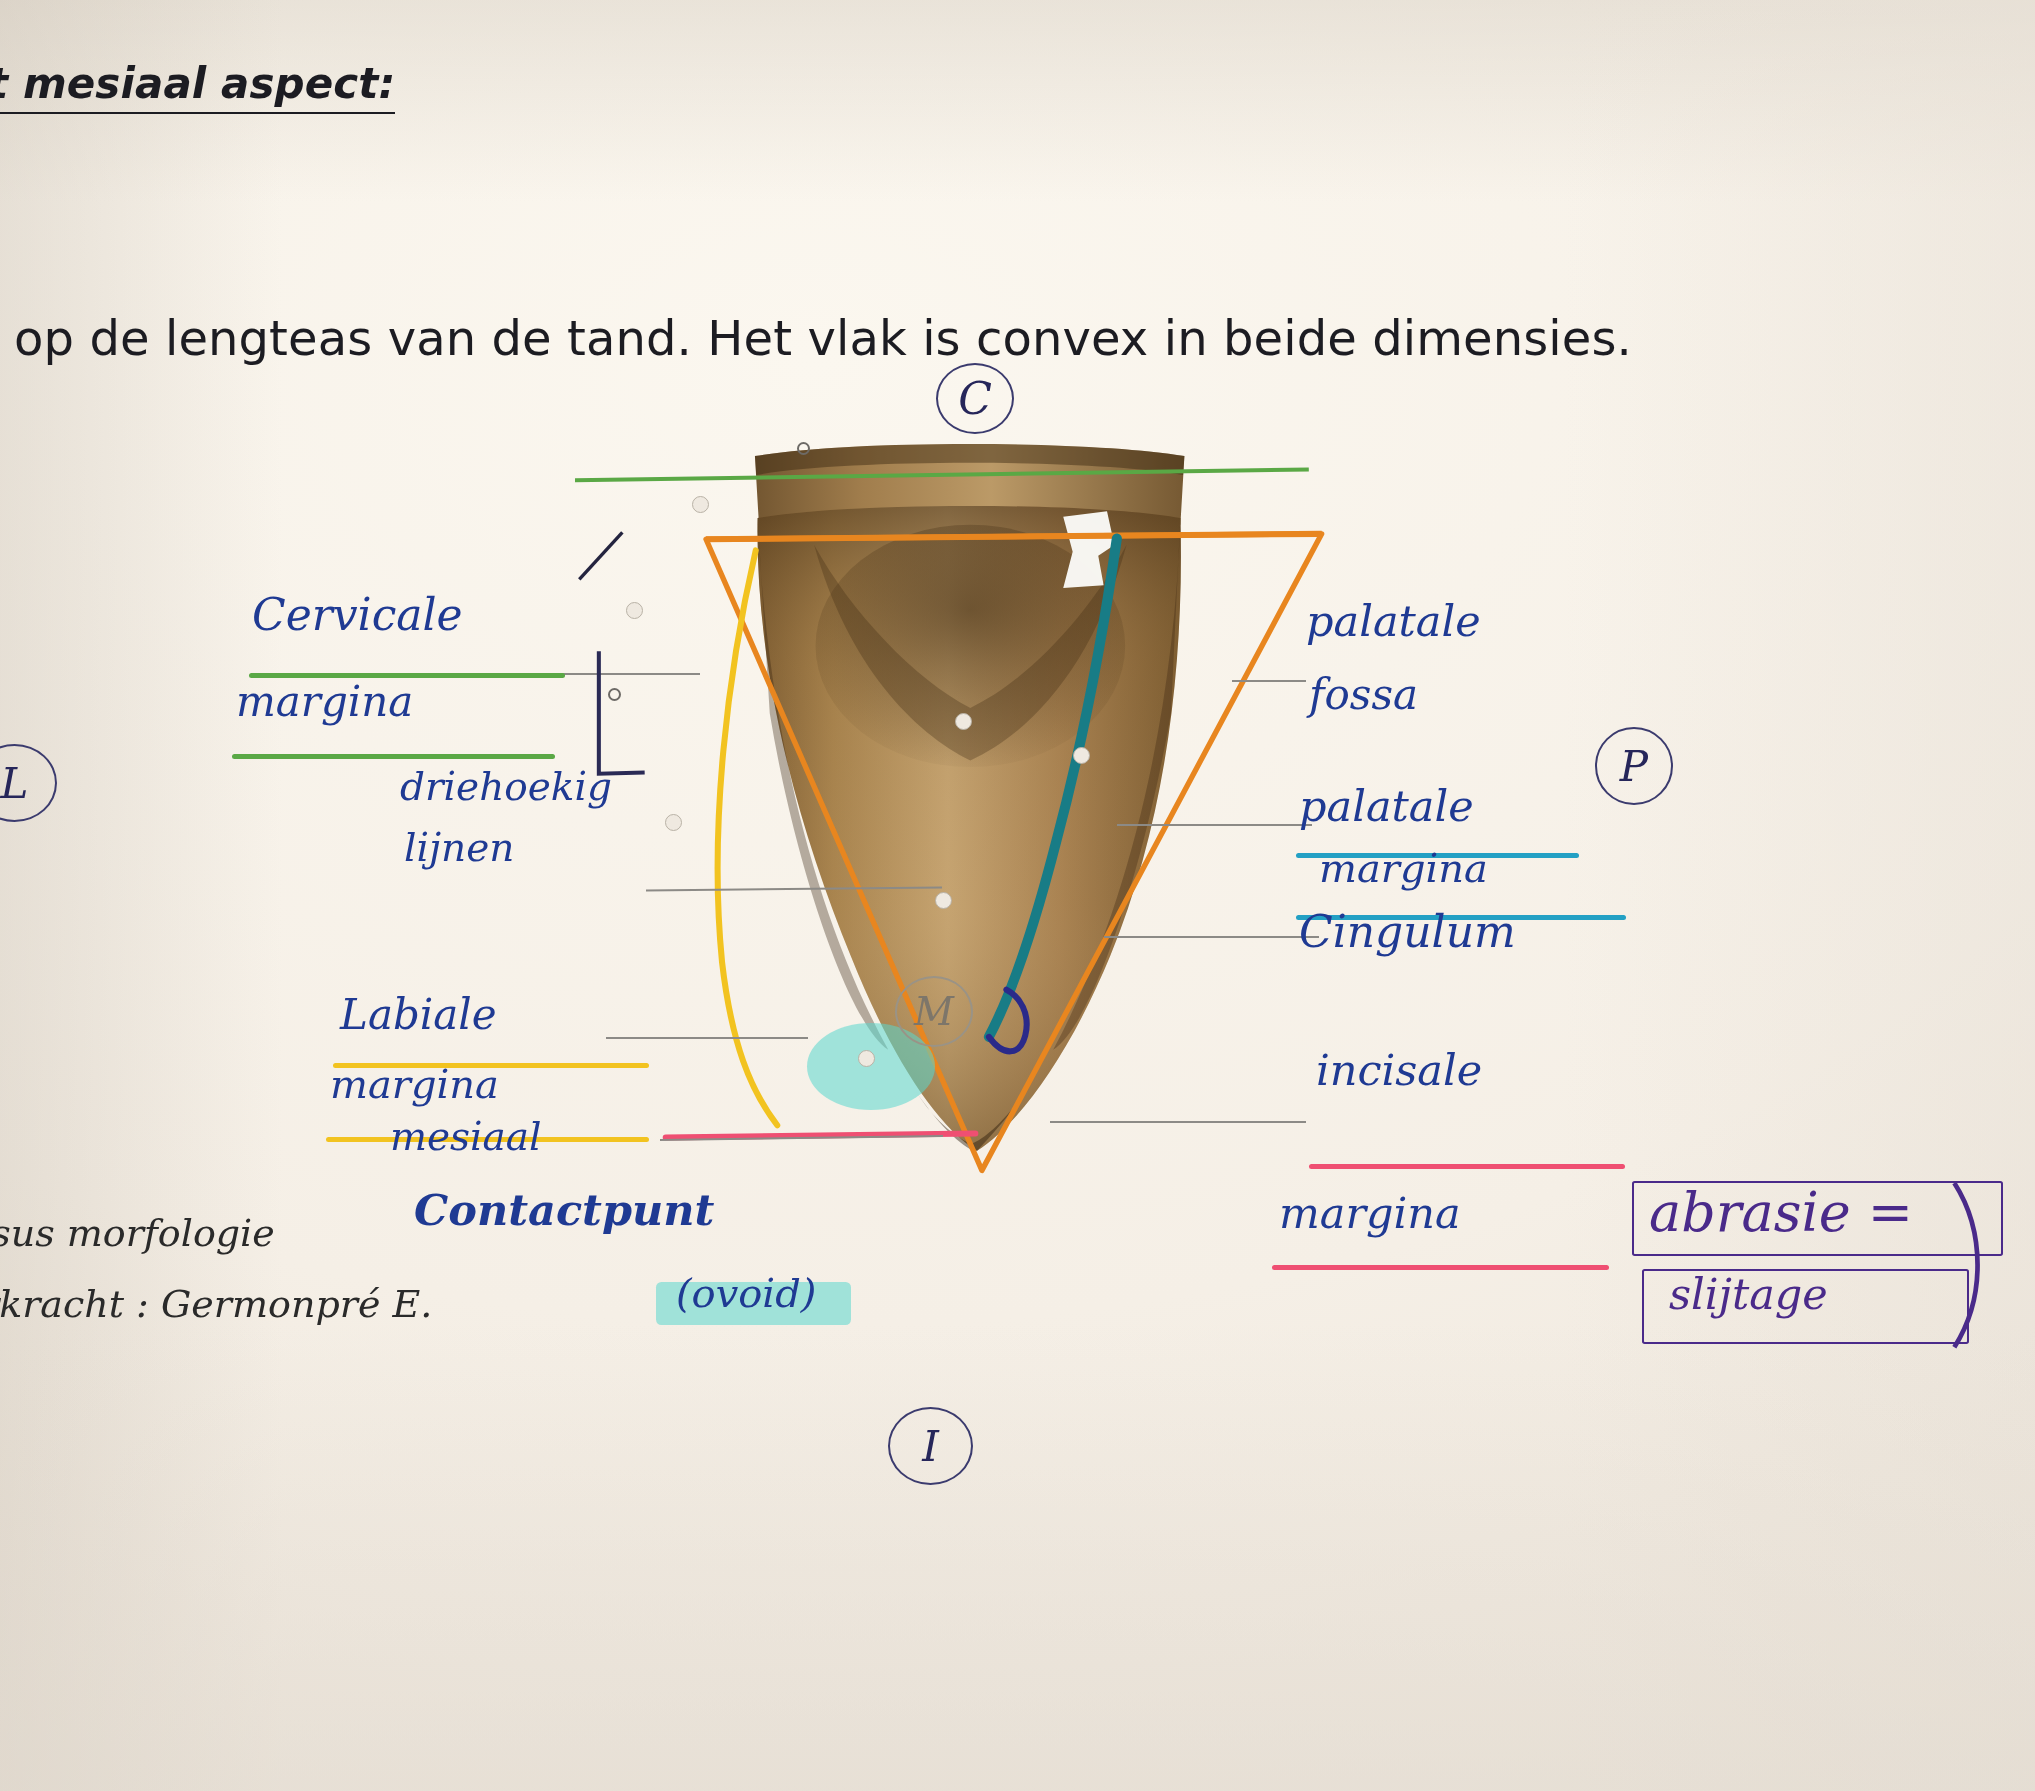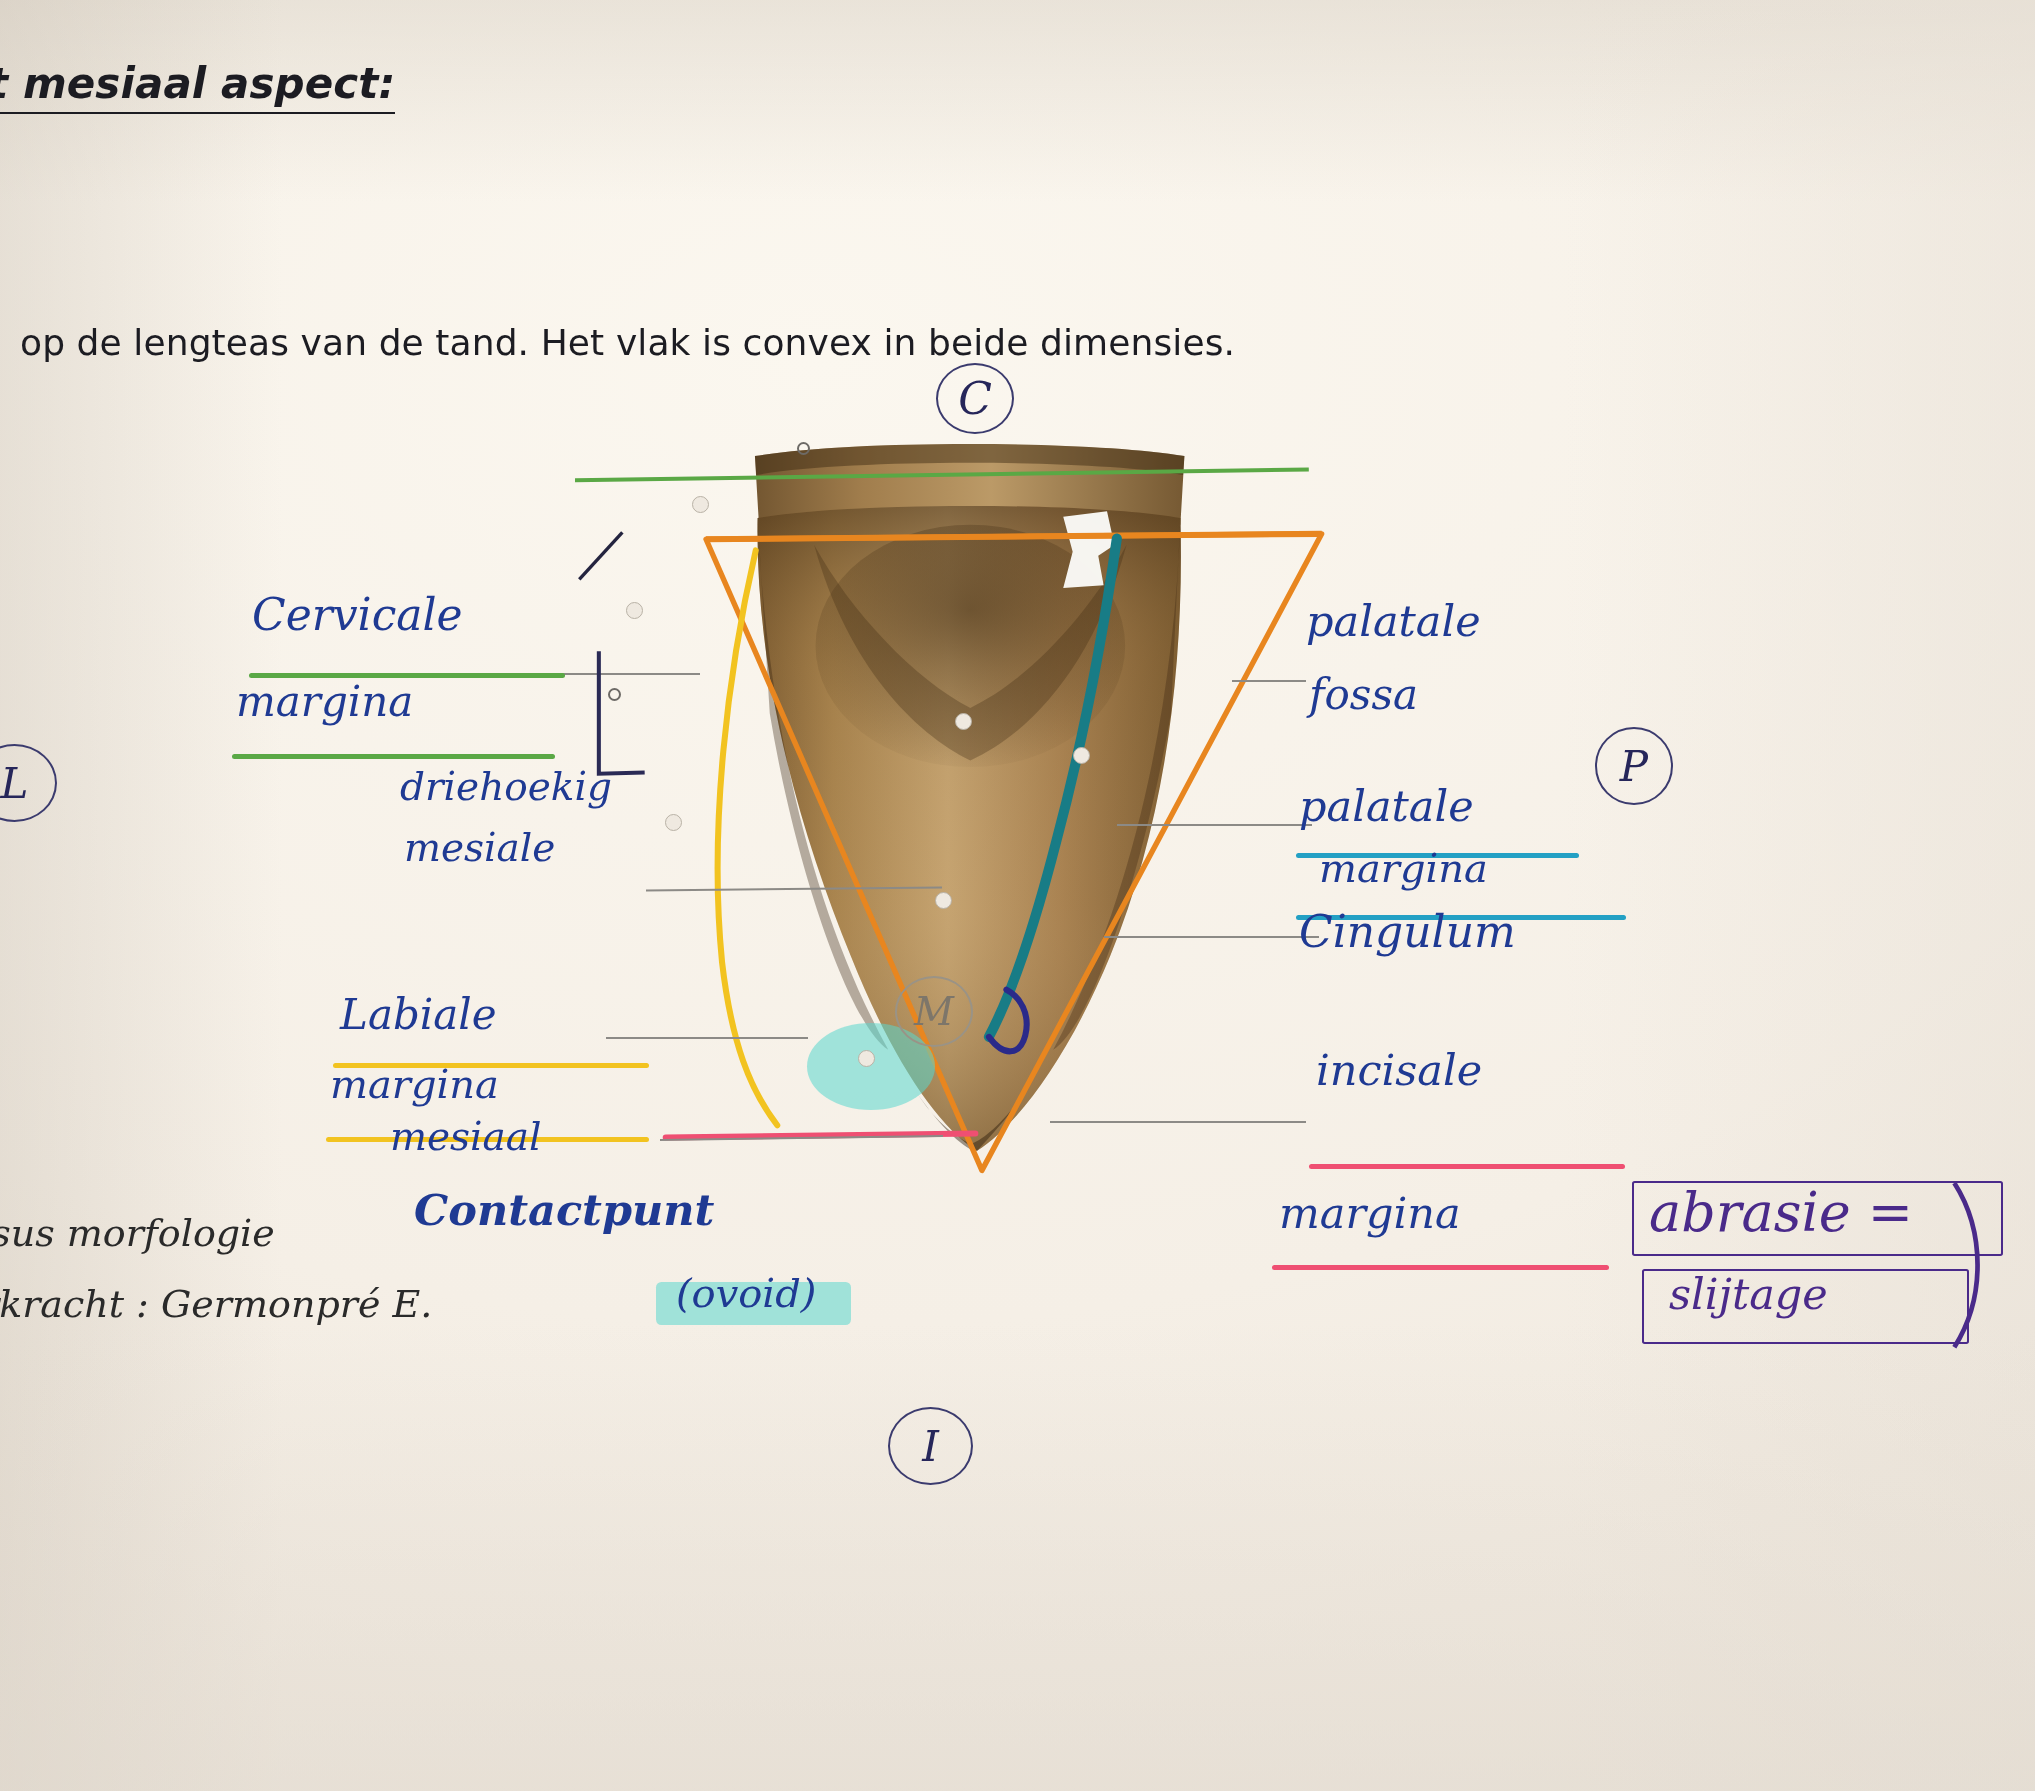--- a/index.html
+++ b/index.html
@@ -61,24 +61,23 @@
     font-style: italic;
     border-bottom: 2.7px solid #1c1c22;
     padding-bottom: 4px;
   }
   #body-line-1 {
     left: 12px;
     top: 195px;
     font-size: 36px;
   }
   #body-line-2 {
-    left: 20px;
+    left: 14px;
     top: 310px;
-    font-size: 36px;
-    margin-top: 12px;
+    font-size: 48px;
   }
 
   
   .hand {
     position: absolute;
     font-family: "DejaVu Serif", serif;
     font-style: italic;
     white-space: nowrap;
     line-height: 1.05;
   }
@@ -311,21 +310,21 @@
     <path d="M 10 18 L 10 200 L 78 198" fill="none" stroke="#2a2a55" stroke-width="6"></path>
   </svg>
 
   <div class="hand hw-blue" style="left:252px; top:592px; font-size:44px;">Cervicale</div>
   <div class="ul ul-green" style="left:249px; top:673px; width:316px;"></div>
 
   <div class="hand hw-blue" style="left:236px; top:680px; font-size:42px;">margina</div>
   <div class="ul ul-green" style="left:232px; top:754px; width:323px;"></div>
 
   <div class="hand hw-blue" style="left:400px; top:767px; font-size:39px;">driehoekig</div>
-  <div class="hand hw-blue" style="left:404px; top:828px; font-size:39px;">mesiale</div>
+  <div class="hand hw-blue" style="left:404px; top:828px; font-size:39px;">lijnen</div>
 
   <div class="hand hw-blue" style="left:340px; top:993px; font-size:42px;">Labiale</div>
   <div class="ul ul-yellow" style="left:333px; top:1063px; width:316px;"></div>
 
   <div class="hand hw-blue" style="left:330px; top:1063px; font-size:40px;">margina</div>
   <div class="ul ul-yellow" style="left:326px; top:1137px; width:323px;"></div>
 
   <div class="hand hw-blue" style="left:390px; top:1117px; font-size:39px;">mesiaal</div>
 
   <div class="hand hw-blue" style="left:414px; top:1188px; font-size:43px;font-weight:bold;">Contactpunt</div>

